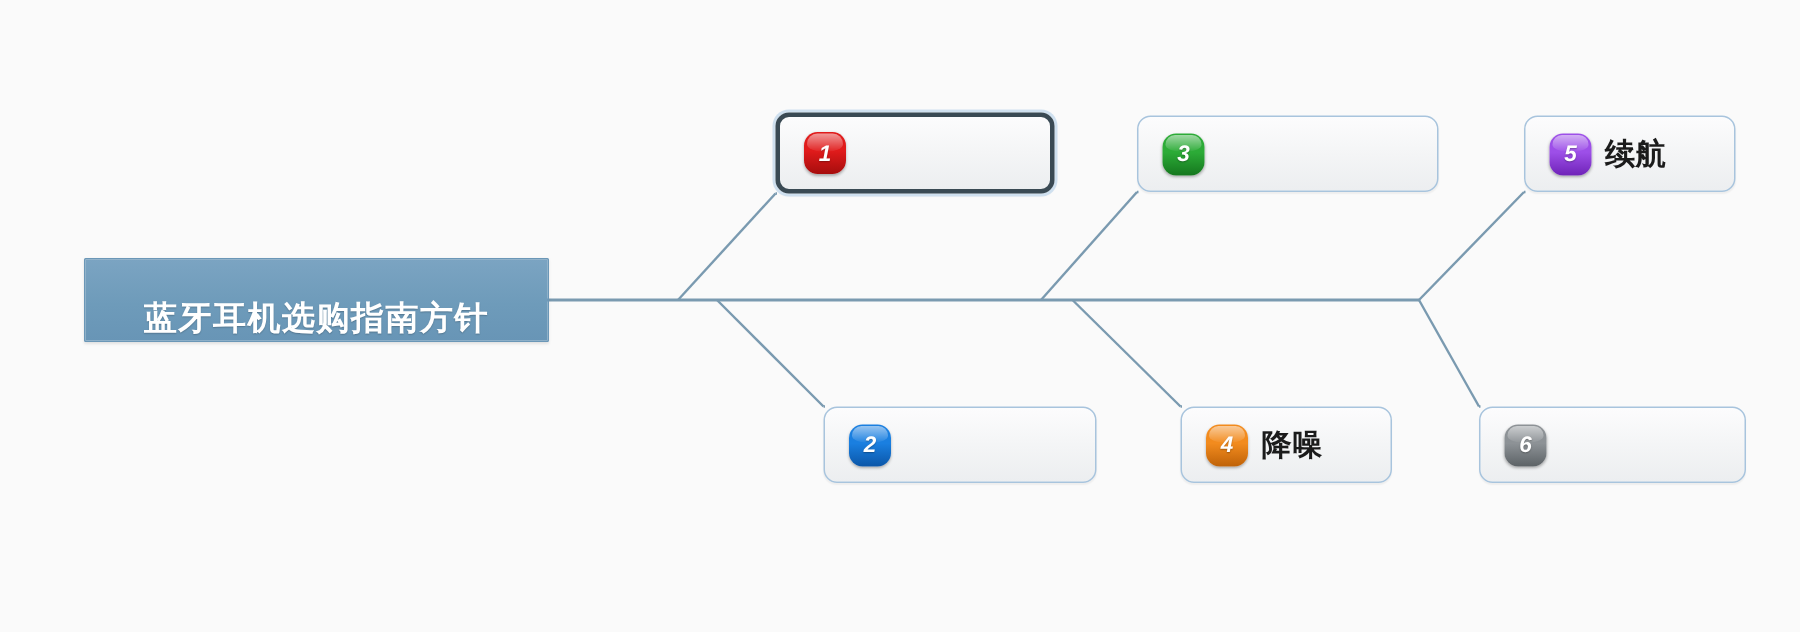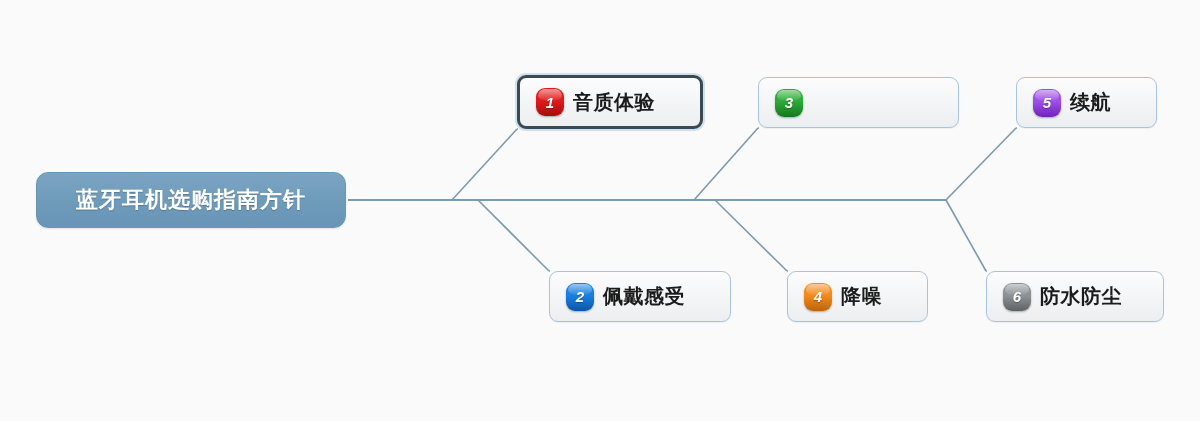--- a/index.html
+++ b/index.html
@@ -28,27 +28,28 @@
     top: 0;
     width: 1200px;
     height: 421px;
     pointer-events: none;
   }
 
   
   .root-node {
     position: absolute;
     display: flex;
-    align-items: center;
+    align-items: flex-end;
     justify-content: center;
     box-sizing: border-box;
-    border-radius: 12px;
+    border-radius: 1px;
     background: linear-gradient(to bottom, #7ba4c2 0%, #6e9bba 55%, #6895b6 100%);
     border: 1px solid #6b97b7;
     box-shadow: 0 1px 2px rgba(0,0,0,0.10);
+    margin-left: 20px;
   }
   .root-label {
     color: #ffffff;
     font-size: 22px;
     font-weight: bold;
     letter-spacing: 1px;
     text-shadow: 0 1px 1px rgba(0,0,0,0.22);
     white-space: nowrap;
   }
 
@@ -133,27 +134,25 @@
 
   <div class="root-node" style="left: 36px; top: 172px; width: 310px; height: 56px;">
     <span class="root-label">蓝牙耳机选购指南方针</span>
   </div>
 
   <div id="branch-host">
       <div class="branch-node selected" style="left: 517px; top: 75px; width: 186px; height: 54px;">
         <span class="badge" style="background: linear-gradient(rgb(224, 27, 27) 0%, rgb(224, 27, 27) 45%, rgb(166, 13, 13) 100%);">
           <span class="badge-num">1</span>
         </span>
-        <span class="branch-label">音质体验</span>
       </div>
       <div class="branch-node" style="left: 549px; top: 271px; width: 182px; height: 51px;">
         <span class="badge" style="background: linear-gradient(rgb(26, 127, 224) 0%, rgb(26, 127, 224) 45%, rgb(11, 86, 168) 100%);">
           <span class="badge-num">2</span>
         </span>
-        <span class="branch-label">佩戴感受</span>
       </div>
       <div class="branch-node" style="left: 758px; top: 77px; width: 201px; height: 51px;">
         <span class="badge" style="background: linear-gradient(rgb(44, 171, 55) 0%, rgb(44, 171, 55) 45%, rgb(21, 119, 30) 100%);">
           <span class="badge-num">3</span>
         </span>
       </div>
       <div class="branch-node" style="left: 787px; top: 271px; width: 141px; height: 51px;">
         <span class="badge" style="background: linear-gradient(rgb(242, 139, 30) 0%, rgb(242, 139, 30) 45%, rgb(191, 98, 8) 100%);">
           <span class="badge-num">4</span>
         </span>
@@ -162,17 +161,16 @@
       <div class="branch-node" style="left: 1016px; top: 77px; width: 141px; height: 51px;">
         <span class="badge" style="background: linear-gradient(rgb(157, 79, 232) 0%, rgb(157, 79, 232) 45%, rgb(111, 35, 184) 100%);">
           <span class="badge-num">5</span>
         </span>
         <span class="branch-label">续航</span>
       </div>
       <div class="branch-node" style="left: 986px; top: 271px; width: 178px; height: 51px;">
         <span class="badge" style="background: linear-gradient(rgb(141, 146, 150) 0%, rgb(141, 146, 150) 45%, rgb(92, 98, 102) 100%);">
           <span class="badge-num">6</span>
         </span>
-        <span class="branch-label">防水防尘</span>
       </div>
     </div>
 
 </div>
 
 </body></html>

